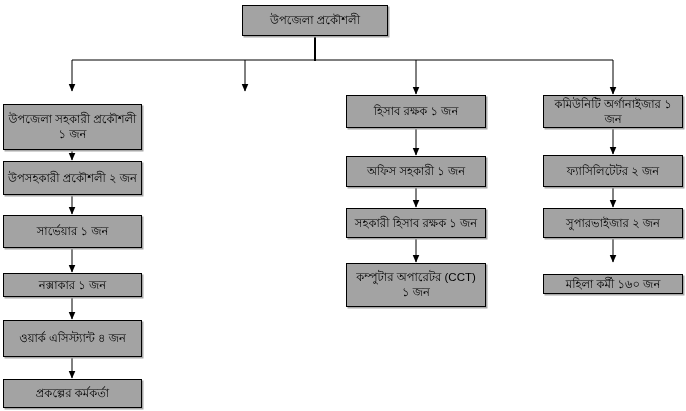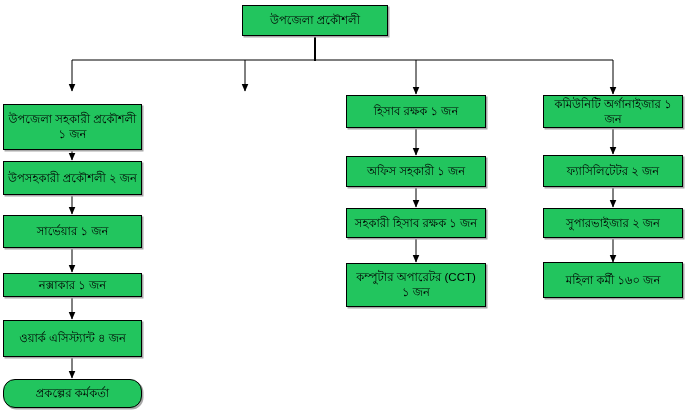--- a/index.html
+++ b/index.html
@@ -11,44 +11,44 @@
     color:#000;
     overflow:hidden;
   }
   .wires{position:absolute;left:0;top:0;width:686px;height:411px;}
   .wires line{stroke:#000;stroke-width:1;}
   .wires .stub{stroke-width:2;}
   .node{
     position:absolute;
     box-sizing:border-box;
     border:1px solid #000;
-    background:#22c55e;
+    background:#a3a3a3;
     box-shadow:1.5px 1.5px 0 #a8a8a8;
     display:flex;align-items:center;justify-content:center;
     text-align:center;
     font-size:11.5px;line-height:1.3;
     padding:1px 4px;
   }
   .lbl{white-space:pre-line;}
   .n-root{left:242px;top:5px;width:146px;height:31px;}
   .c1b1{left:3px;top:104px;width:139px;height:46px;}
   .c1b2{left:3px;top:161px;width:139px;height:34px;}
   .c1b3{left:3px;top:215px;width:139px;height:33px;}
   .c1b4{left:3px;top:273px;width:139px;height:24px;}
   .c1b5{left:3px;top:320px;width:139px;height:37px;}
-  .c1b6{left:3px;top:379px;width:139px;height:29px;border-radius:12px;}
+  .c1b6{left:3px;top:379px;width:139px;height:29px;}
   .c2b1{left:172px;top:92px;width:147px;height:46px;}
   .c3b1{left:346px;top:95px;width:140px;height:33px;}
   .c3b2{left:346px;top:156px;width:140px;height:31px;}
   .c3b3{left:346px;top:208px;width:140px;height:30px;text-align:center;}
   .c3b4{left:346px;top:263px;width:140px;height:44px;}
   .c4b1{left:543px;top:95px;width:140px;height:33px;}
   .c4b2{left:543px;top:155px;width:140px;height:32px;}
   .c4b3{left:543px;top:208px;width:140px;height:30px;}
-  .c4b4{left:543px;top:262px;width:140px;height:36px;}
+  .c4b4{left:543px;top:274px;width:140px;height:20px;}
 </style>
 </head>
 <body>
 
 <div class="canvas">
 
   <svg class="wires" width="686" height="411" viewBox="0 0 686 411" xmlns="http://www.w3.org/2000/svg">
     <defs>
       <marker id="ah" viewBox="0 0 8 8" refX="7.5" refY="4" markerWidth="8" markerHeight="8" orient="auto" markerUnits="userSpaceOnUse">
         <path d="M0,0.5 L8,4 L0,7.5 z" fill="#000"></path>

